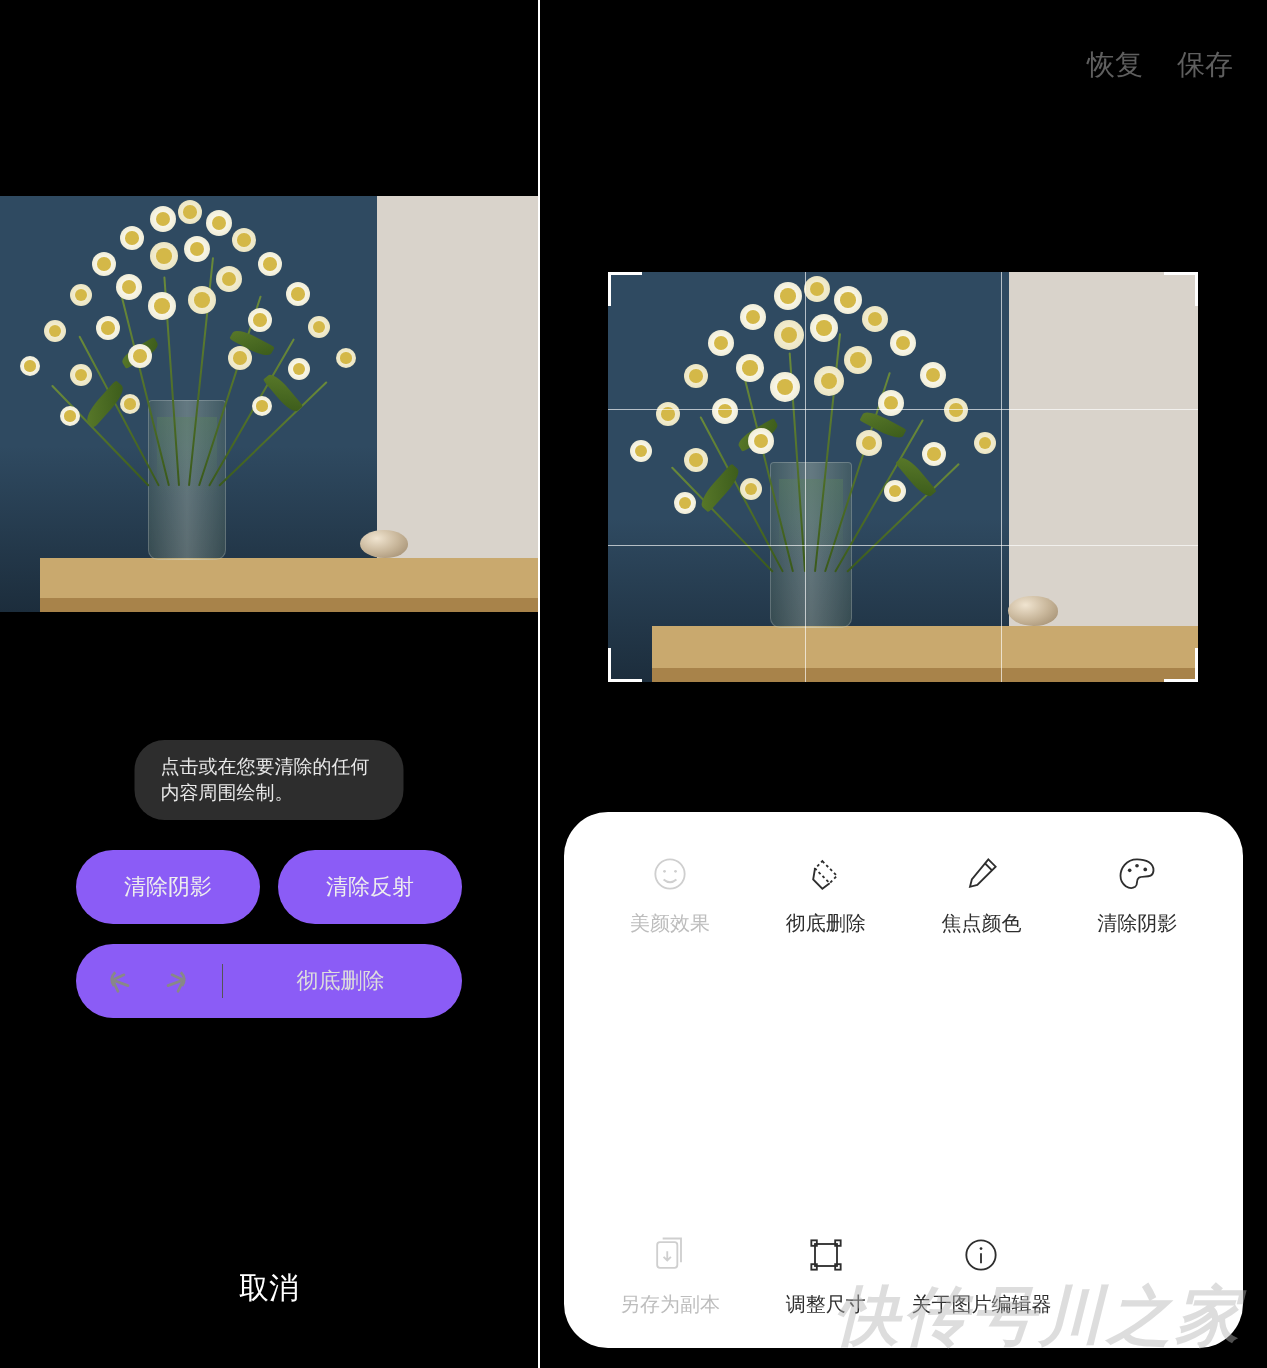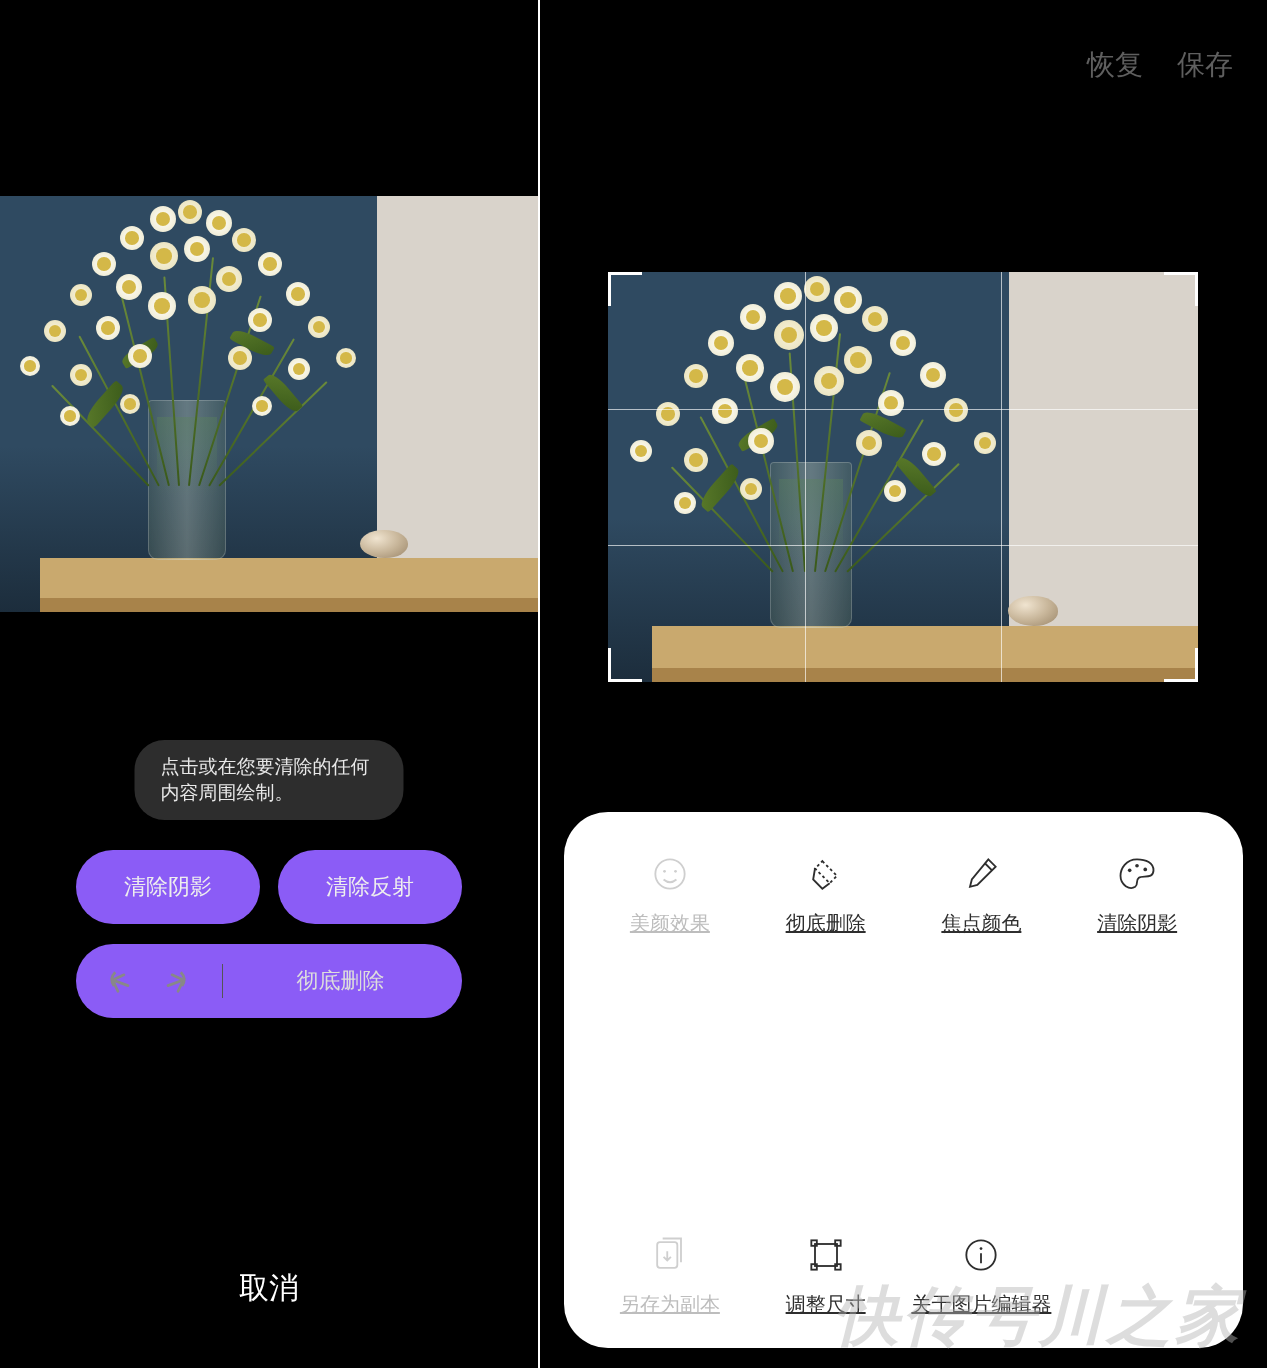--- a/index.html
+++ b/index.html
@@ -102,21 +102,21 @@
 
   .sheet {
     position:absolute; left:24px; right:24px; bottom:20px;
     background:#fff; border-radius:44px;
     padding:40px 32px 28px;
     height:536px;
   }
   .tool-grid { display:grid; grid-template-columns: repeat(4,1fr); row-gap:44px; column-gap:8px;}
   .tool { display:flex; flex-direction:column; align-items:center; gap:14px; }
   .tool svg { width:44px; height:44px; }
-  .tool-label { font-size:20px; text-align:center;text-decoration:underline; }
+  .tool-label { font-size:20px; text-align:center; }
   .tool.disabled .tool-label { color:#bdbdbd; }
   .tool.disabled svg { stroke:#cfcfcf; }
   .tool.enabled .tool-label { color:#2e2e2e; }
   .tool.enabled svg { stroke:#2e2e2e; }
 
   .sheet-bottom { position:absolute; left:32px; right:32px; bottom:30px;
     display:grid; grid-template-columns:repeat(4,1fr); gap:8px;}
   .watermark {
     position:absolute; right:24px; bottom:8px; font-size:64px; font-weight:600;
     color:rgba(180,180,180,0.45); letter-spacing:4px; pointer-events:none;

